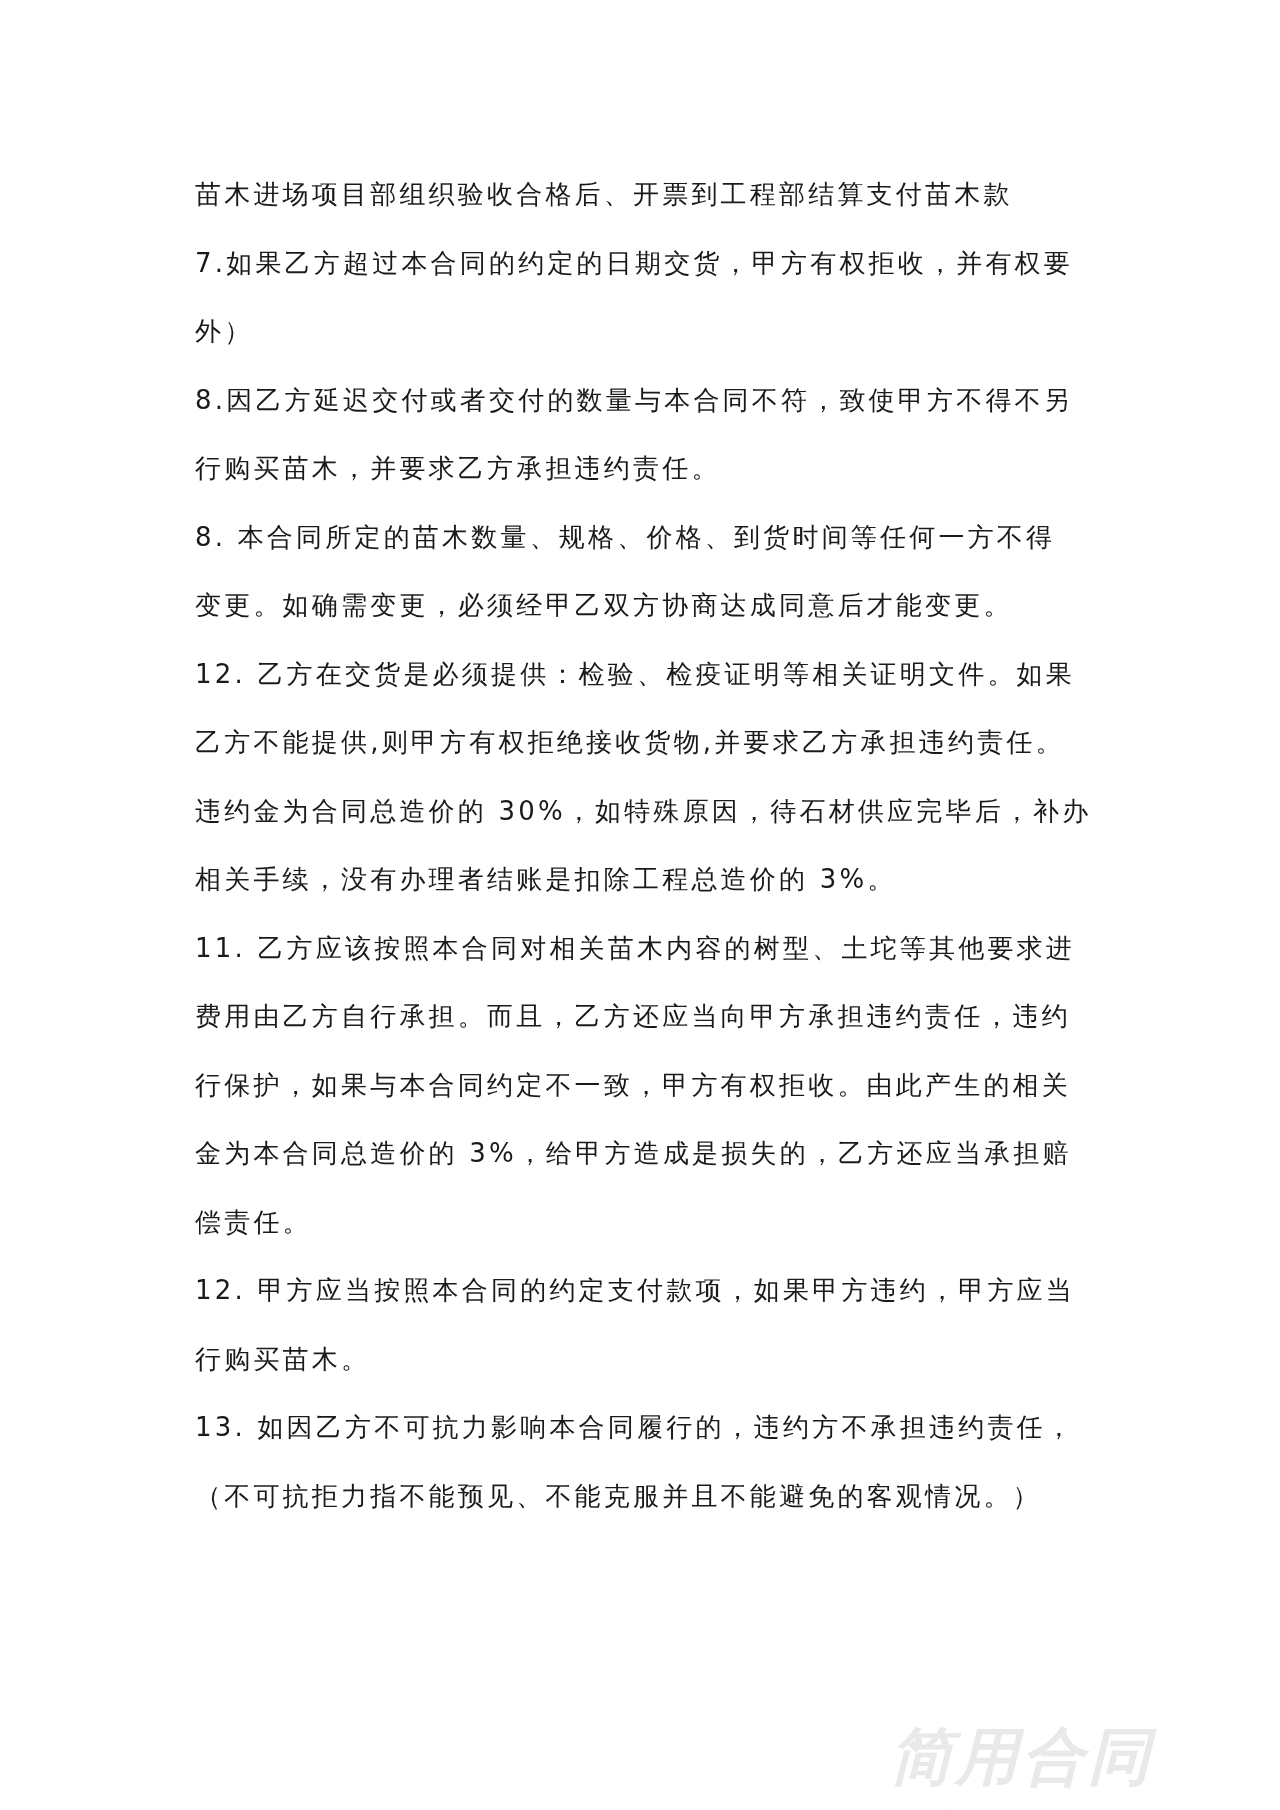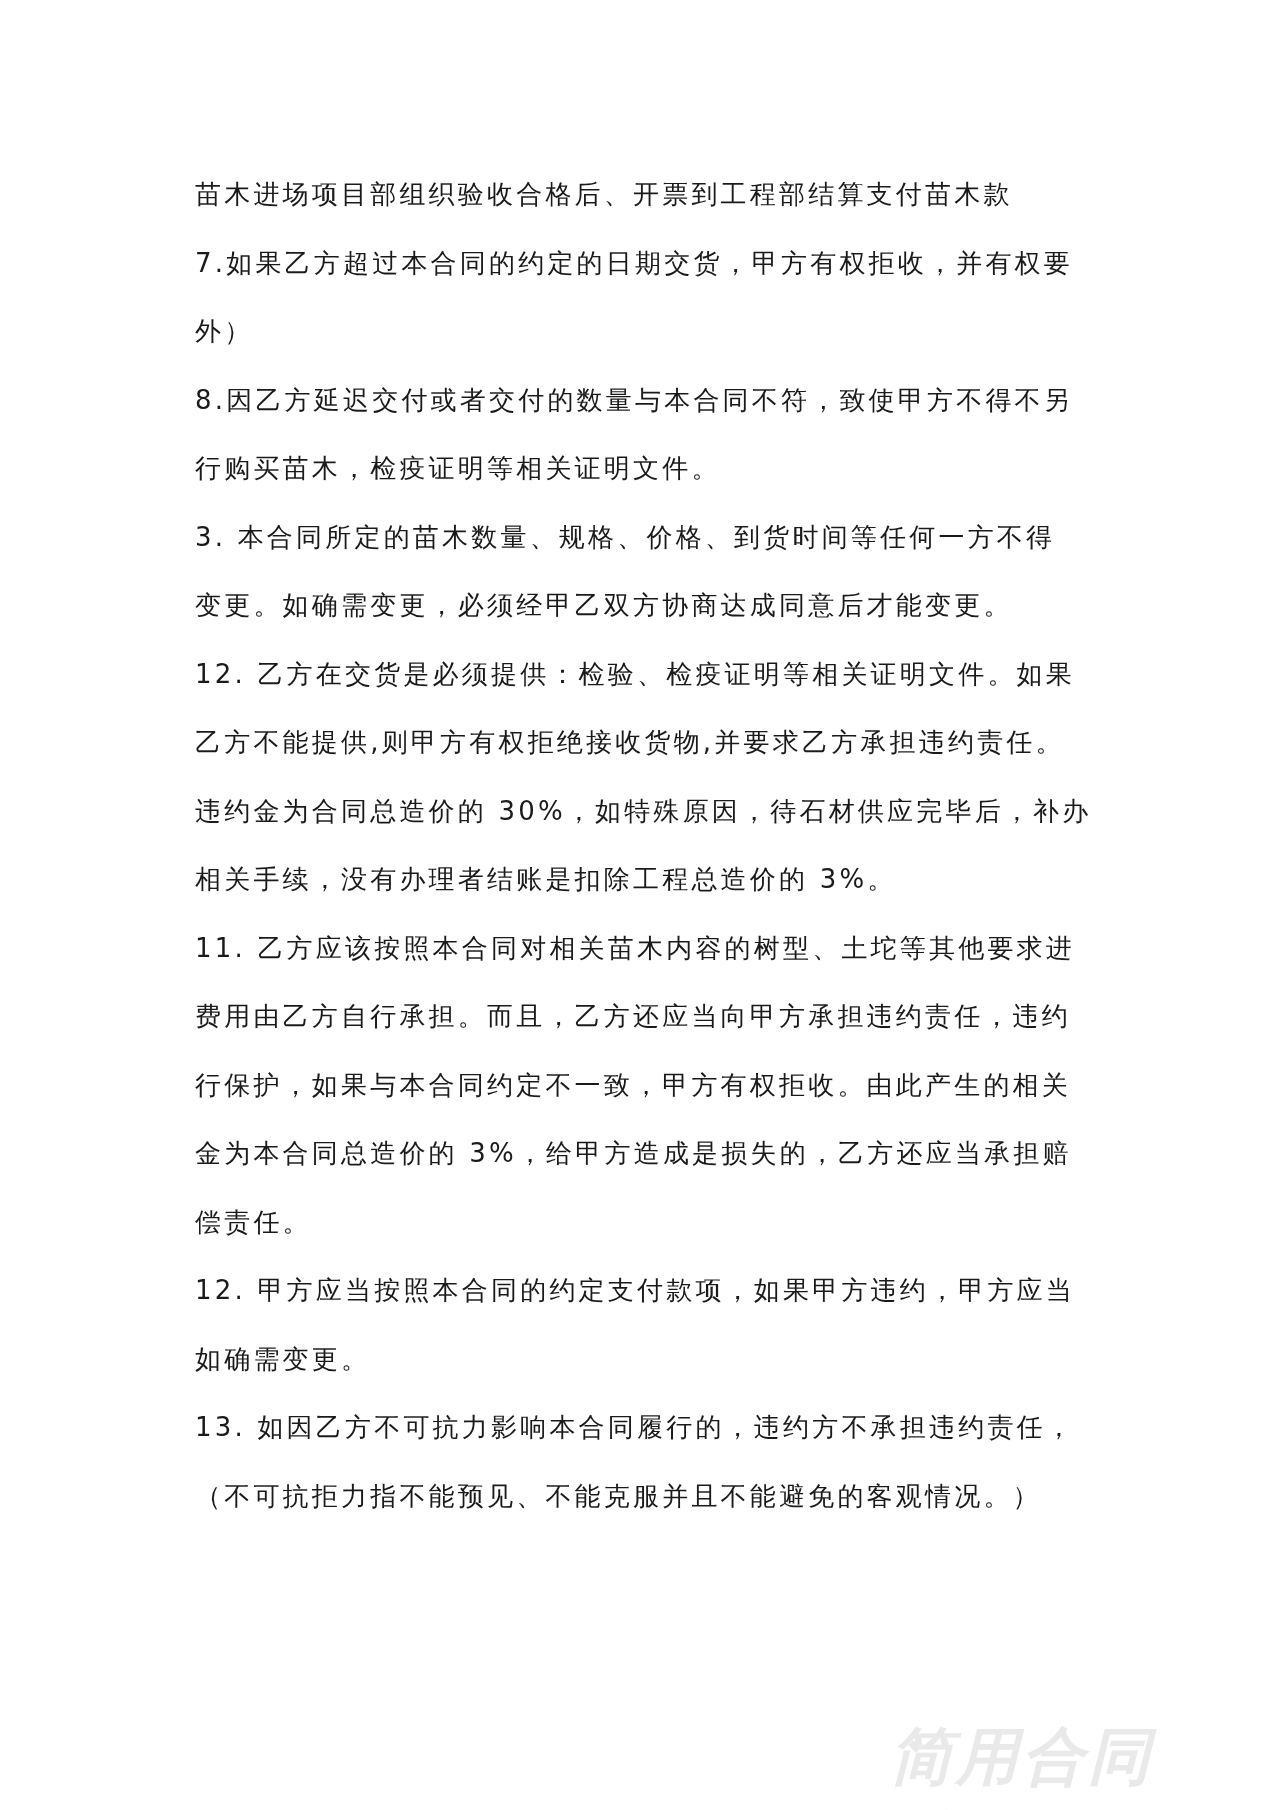--- a/index.html
+++ b/index.html
@@ -14,32 +14,32 @@
          font-style:italic; color:#ececec; letter-spacing:4px; }
 </style>
 </head>
 <body>
 
 <div class="page">
   <div class="line">苗木进场项目部组织验收合格后、开票到工程部结算支付苗木款</div>
   <div class="line">7.如果乙方超过本合同的约定的日期交货，甲方有权拒收，并有权要</div>
   <div class="line">外）</div>
   <div class="line">8.因乙方延迟交付或者交付的数量与本合同不符，致使甲方不得不另</div>
-  <div class="line">行购买苗木，检疫证明等相关证明文件。</div>
-  <div class="line">3. 本合同所定的苗木数量、规格、价格、到货时间等任何一方不得</div>
+  <div class="line">行购买苗木，并要求乙方承担违约责任。</div>
+  <div class="line">8. 本合同所定的苗木数量、规格、价格、到货时间等任何一方不得</div>
   <div class="line">变更。如确需变更，必须经甲乙双方协商达成同意后才能变更。</div>
   <div class="line">12. 乙方在交货是必须提供：检验、检疫证明等相关证明文件。如果</div>
   <div class="line">乙方不能提供,则甲方有权拒绝接收货物,并要求乙方承担违约责任。</div>
   <div class="line">违约金为合同总造价的 30%，如特殊原因，待石材供应完毕后，补办</div>
   <div class="line">相关手续，没有办理者结账是扣除工程总造价的 3%。</div>
   <div class="line">11. 乙方应该按照本合同对相关苗木内容的树型、土坨等其他要求进</div>
   <div class="line">费用由乙方自行承担。而且，乙方还应当向甲方承担违约责任，违约</div>
   <div class="line">行保护，如果与本合同约定不一致，甲方有权拒收。由此产生的相关</div>
   <div class="line">金为本合同总造价的 3%，给甲方造成是损失的，乙方还应当承担赔</div>
   <div class="line">偿责任。</div>
   <div class="line">12. 甲方应当按照本合同的约定支付款项，如果甲方违约，甲方应当</div>
-  <div class="line">如确需变更。</div>
+  <div class="line">行购买苗木。</div>
   <div class="line">13. 如因乙方不可抗力影响本合同履行的，违约方不承担违约责任，</div>
   <div class="line">（不可抗拒力指不能预见、不能克服并且不能避免的客观情况。）</div>
 </div>
 
 <div class="wm1">简用合同</div>
 <div class="wm2">源文件下载无水印</div>
 
 </body></html>

